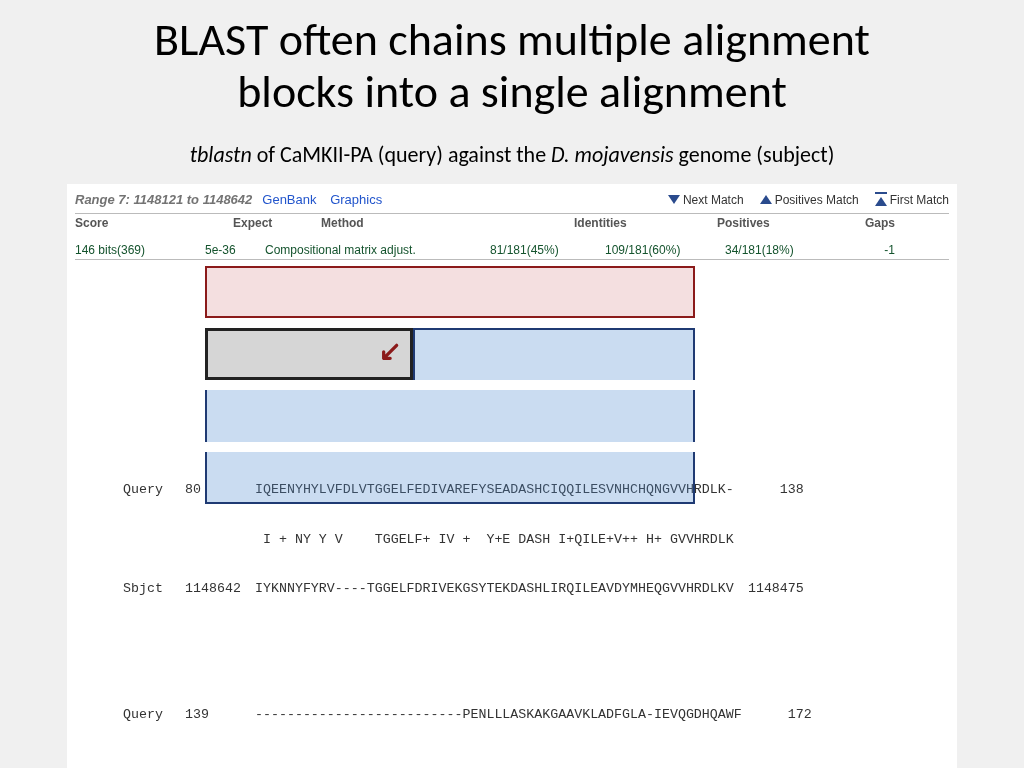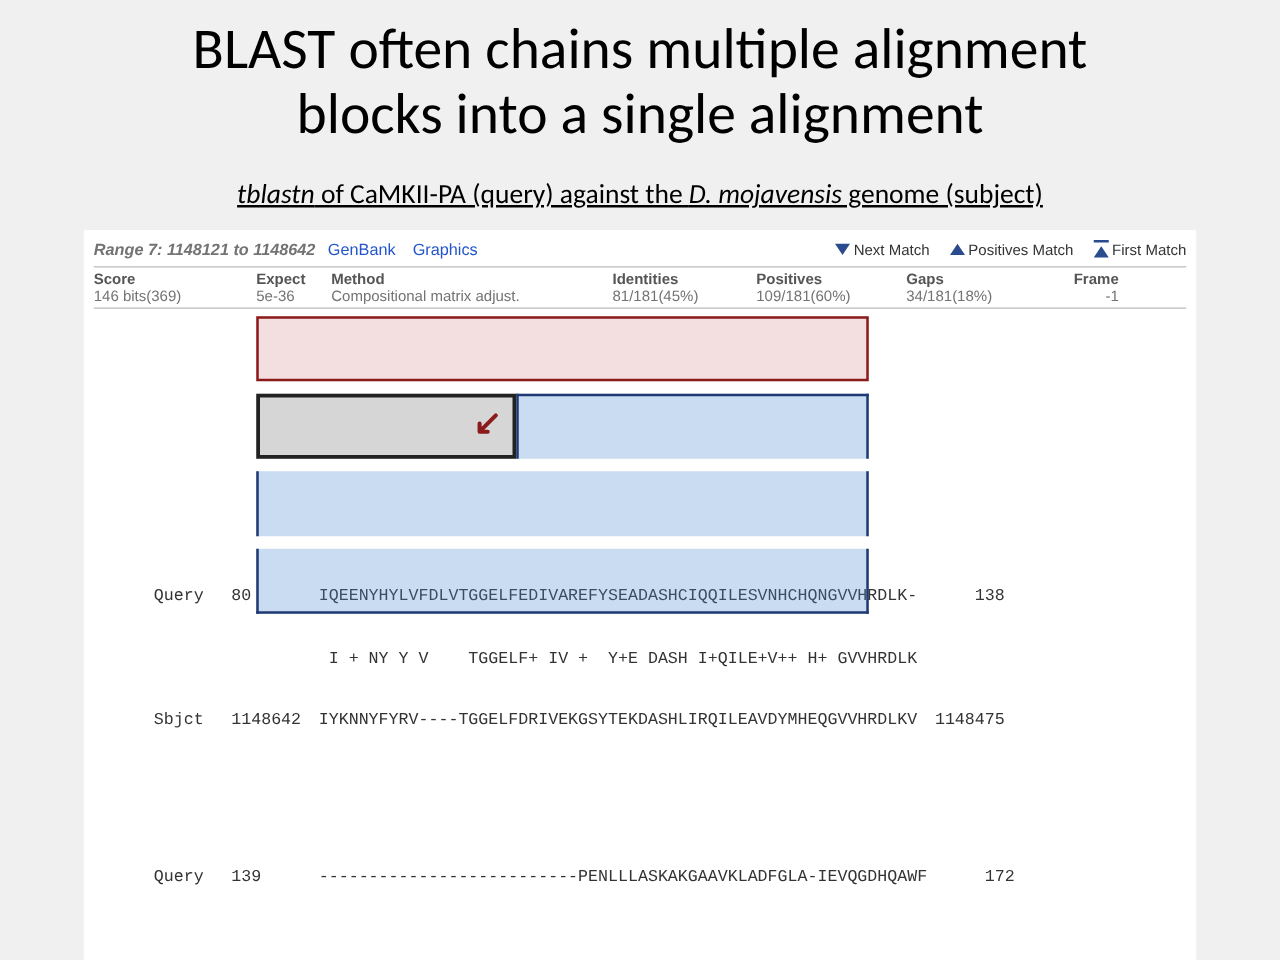--- a/index.html
+++ b/index.html
@@ -19,21 +19,20 @@
     font-size: 46px;
     font-weight: 400;
     text-align: center;
     line-height: 1.12;
     margin-bottom: 24px;
   }
   .subtitle {
     font-size: 22px;
     text-align: center;
     margin-bottom: 16px;
-    text-decoration: underline;
   }
   .italic { font-style: italic; }
   .blast-box {
     background: #fff;
     width: 890px;
     margin: 0 auto;
     padding: 6px 8px 8px 8px;
     font-family: "Lucida Grande", Verdana, Arial, sans-serif;
     font-size: 13px;
     color: #333;
@@ -55,22 +54,22 @@
   .tri-up   { width:0;height:0;border-left:6px solid transparent;border-right:6px solid transparent;border-bottom:9px solid #2a4b8d; }
   .tri-up-bar { position:relative; width:12px; height:12px;}
   .tri-up-bar .t { position:absolute; left:0; bottom:0; width:0;height:0;border-left:6px solid transparent;border-right:6px solid transparent;border-bottom:9px solid #2a4b8d;}
   .tri-up-bar .b { position:absolute; left:0; top:-2px; width:12px; height:2px; background:#2a4b8d;}
   .blast-hr { border:none; border-top:1px solid #bbb; margin: 2px 0; }
   .header-row, .value-row {
     display: grid;
     grid-template-columns: 130px 60px 225px 115px 120px 110px 60px;
     font-size: 12px;
   }
-  .header-row { font-weight: bold; color: #555; }
-  .value-row { color: #737373; }
+  .header-row { font-weight: bold; color: #555; gap: 28px; }
+  .value-row { color: #14532d; margin-top: 13px; }
   .right { text-align: right; }
   .align-area {
     font-family: "Courier New", monospace;
     font-size: 13.3px;
     line-height: 1.24;
     white-space: pre;
     position: relative;
     padding-top: 6px;
   }
   .align-area .line { display: flex; margin-left: 48px; }

